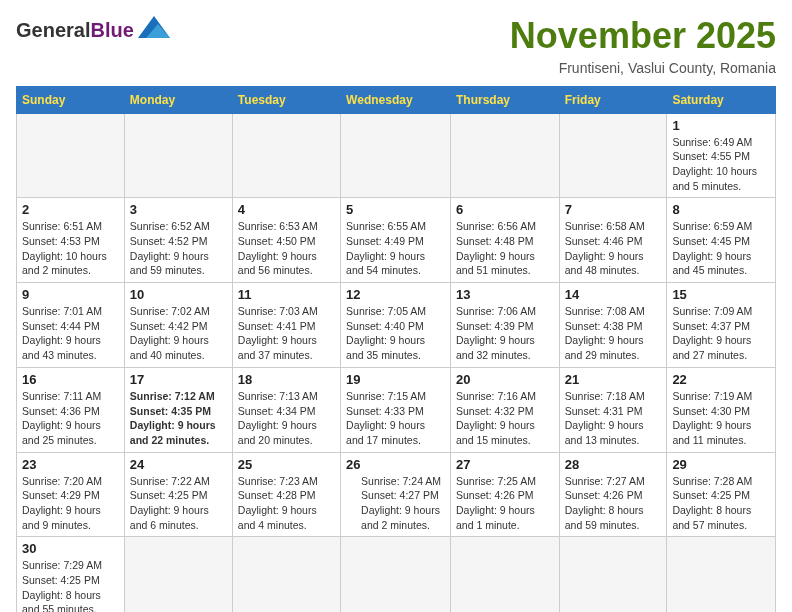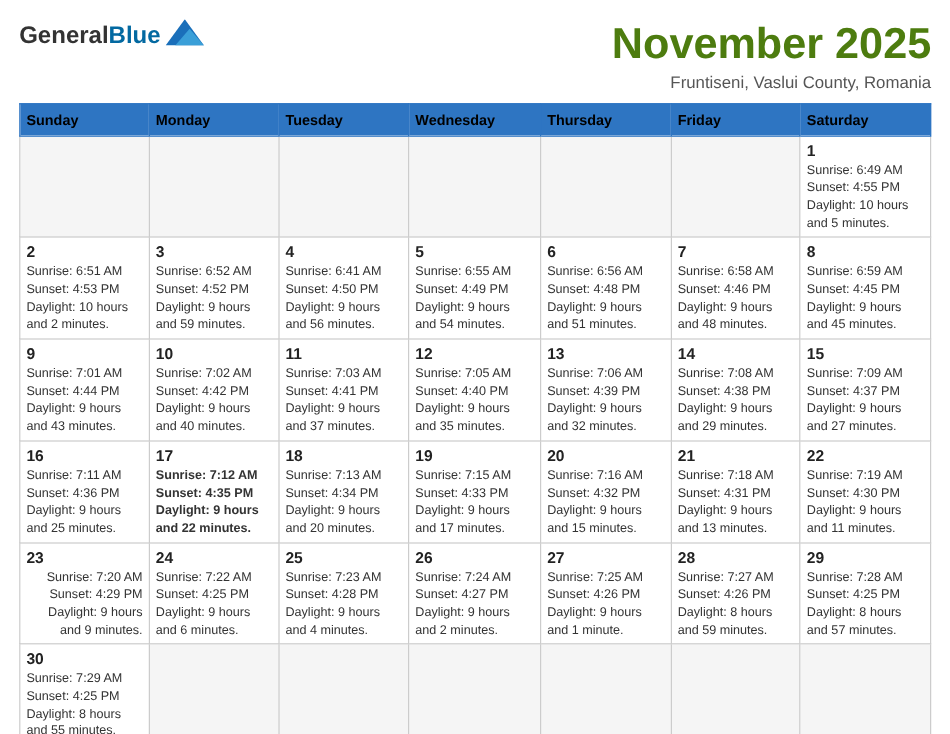--- a/index.html
+++ b/index.html
@@ -23,21 +23,21 @@
     }
     .logo-text {
       display: flex;
       align-items: flex-end;
       font-size: 20px;
       font-weight: bold;
       color: #333;
       line-height: 1;
     }
     .logo-general { color: #333; font-weight: bold; }
-    .logo-blue { color: #0369a1; font-weight: bold; }
+    .logo-blue { color: #701a75; font-weight: bold; }
     .logo-icon {
       width: 32px;
       height: 22px;
       margin-left: 4px;
       margin-bottom: 2px;
     }
     .title-area {
       text-align: right;
     }
     .month-title {
@@ -51,21 +51,21 @@
       color: #555;
       margin-top: 4px;
     }
     .calendar {
       width: 100%;
       border-collapse: collapse;
       font-size: 11px;
     }
     .calendar th {
       background: #2e75c2;
-      color: #000000;
+      color: #fde047;
       text-align: left;
       padding: 6px 5px;
       font-size: 12px;
       font-weight: bold;
       border: 1px solid #2e75c2;
     }
     .calendar td {
       border: 1px solid #ccc;
       vertical-align: top;
       padding: 4px 5px;
@@ -146,21 +146,21 @@
 Daylight: 10 hours and 2 minutes.</div>
         </td>
         <td>
           <div class="day-number">3</div>
           <div class="day-info" style="white-space: pre-line;">Sunrise: 6:52 AM
 Sunset: 4:52 PM
 Daylight: 9 hours and 59 minutes.</div>
         </td>
         <td>
           <div class="day-number">4</div>
-          <div class="day-info" style="white-space: pre-line;">Sunrise: 6:41 AM
+          <div class="day-info" style="white-space: pre-line;">Sunrise: 6:53 AM
 Sunset: 4:50 PM
 Daylight: 9 hours and 56 minutes.</div>
         </td>
         <td>
           <div class="day-number">5</div>
           <div class="day-info" style="white-space: pre-line;">Sunrise: 6:55 AM
 Sunset: 4:49 PM
 Daylight: 9 hours and 54 minutes.</div>
         </td>
         <td>
@@ -266,39 +266,39 @@
         <td>
           <div class="day-number">22</div>
           <div class="day-info" style="white-space: pre-line;">Sunrise: 7:19 AM
 Sunset: 4:30 PM
 Daylight: 9 hours and 11 minutes.</div>
         </td>
       </tr>
       <tr>
         <td>
           <div class="day-number">23</div>
-          <div class="day-info" style="white-space: pre-line; text-align: right;">Sunrise: 7:20 AM
+          <div class="day-info" style="white-space: pre-line;">Sunrise: 7:20 AM
 Sunset: 4:29 PM
 Daylight: 9 hours and 9 minutes.</div>
         </td>
         <td>
           <div class="day-number">24</div>
           <div class="day-info" style="white-space: pre-line;">Sunrise: 7:22 AM
 Sunset: 4:25 PM
 Daylight: 9 hours and 6 minutes.</div>
         </td>
         <td>
           <div class="day-number">25</div>
           <div class="day-info" style="white-space: pre-line;">Sunrise: 7:23 AM
 Sunset: 4:28 PM
 Daylight: 9 hours and 4 minutes.</div>
         </td>
         <td>
           <div class="day-number">26</div>
-          <div class="day-info" style="white-space: pre-line;">Sunrise: 7:24 AM
+          <div class="day-info" style="white-space: pre-line; margin-left: 15px;">Sunrise: 7:24 AM
 Sunset: 4:27 PM
 Daylight: 9 hours and 2 minutes.</div>
         </td>
         <td>
           <div class="day-number">27</div>
           <div class="day-info" style="white-space: pre-line;">Sunrise: 7:25 AM
 Sunset: 4:26 PM
 Daylight: 9 hours and 1 minute.</div>
         </td>
         <td>

